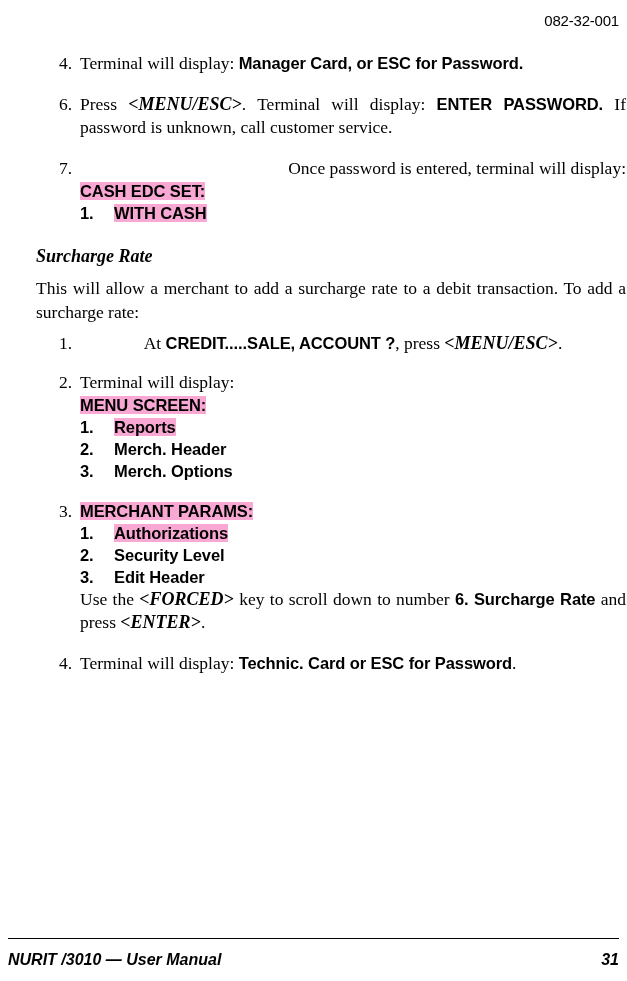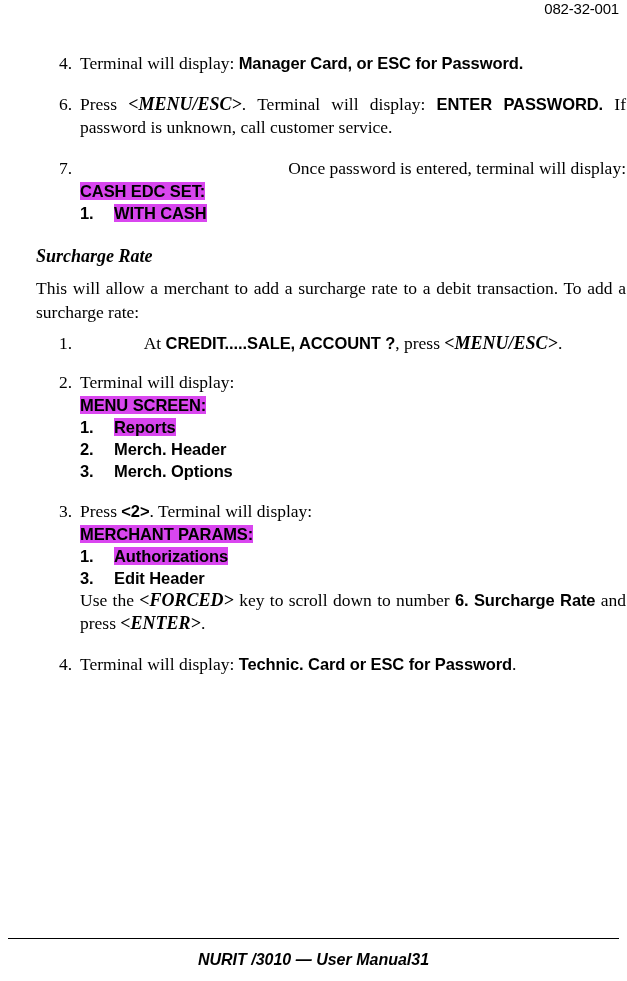--- a/index.html
+++ b/index.html
@@ -18,21 +18,21 @@
   .page {
     position: relative;
     width: 627px;
     height: 981px;
     box-sizing: border-box;
   }
 
   
   .doc-header {
     position: absolute;
-    top: 0px;
+    top: 12px;
     left: 0px;
     right: 8px;
     text-align: right;
     font-family: "Liberation Sans", "DejaVu Sans", sans-serif;
     font-size: 15px;
     letter-spacing: -0.2px;
     color: #000;
   }
 
   
@@ -92,21 +92,21 @@
     font-size: 16.5px;
     line-height: 22px;
     letter-spacing: -0.1px;
     white-space: pre;
   }
   .screen-line .idx {
     display: inline-block;
     width: 34px;
   }
   .hl {
-    background: #d946ef;
+    background: #f9a8d4;
   }
 
   .tail {
     font-family: "Liberation Serif", "DejaVu Serif", serif;
     font-size: 17.5px;
     line-height: 23px;
     text-align: justify;
     text-justify: inter-word;
   }
 
@@ -135,21 +135,21 @@
     bottom: 42px;
     border-top: 1.6px solid #000;
     height: 0;
   }
   .footer {
     position: absolute;
     left: 8px;
     right: 8px;
     bottom: 12px;
     display: flex;
-    justify-content: center;
+    justify-content: space-between;
     align-items: baseline;
     font-family: "Liberation Sans", "DejaVu Sans", sans-serif;
     font-weight: bold;
     font-style: italic;
     font-size: 16px;
   }
 </style>
 </head>
 <body>
 
@@ -194,23 +194,23 @@
           <div class="screen-line"><span class="hl">MENU SCREEN:</span></div>
           <div class="screen-line"><span class="idx">1.</span><span class="hl">Reports</span></div>
           <div class="screen-line"><span class="idx">2.</span><span>Merch. Header</span></div>
           <div class="screen-line"><span class="idx">3.</span><span>Merch. Options</span></div>
         </div>
       </div>
 
       <div class="step" style="padding-left:44px; margin-bottom:18px;">
         <span class="num">3.</span>
         <div>
-          <div class="ptext" style="text-align:left;"><span class="serif-n">Press</span> <span class="sans-b">&lt;2&gt;</span><span class="serif-n">. Terminal will display:</span></div>
           <div class="screen-line"><span class="hl">MERCHANT PARAMS:</span></div>
           <div class="screen-line"><span class="idx">1.</span><span class="hl">Authorizations</span></div>
+          <div class="screen-line"><span class="idx">2.</span><span>Security Level</span></div>
           <div class="screen-line"><span class="idx">3.</span><span>Edit Header</span></div>
           <div class="tail"><span class="serif-n">Use the</span> <span class="serif-bi">&lt;FORCED&gt;</span> <span class="serif-n">key to scroll down to number</span> <span class="sans-b">6. Surcharge Rate</span> <span class="serif-n">and press</span> <span class="serif-bi">&lt;ENTER&gt;</span><span class="serif-n">.</span></div>
         </div>
       </div>
 
       <div class="step" style="padding-left:44px;">
         <span class="num">4.</span>
         <div class="ptext"><span class="serif-n">Terminal will display:</span> <span class="sans-b">Technic. Card or ESC for Password</span><span class="serif-n">.</span></div>
       </div>
 

